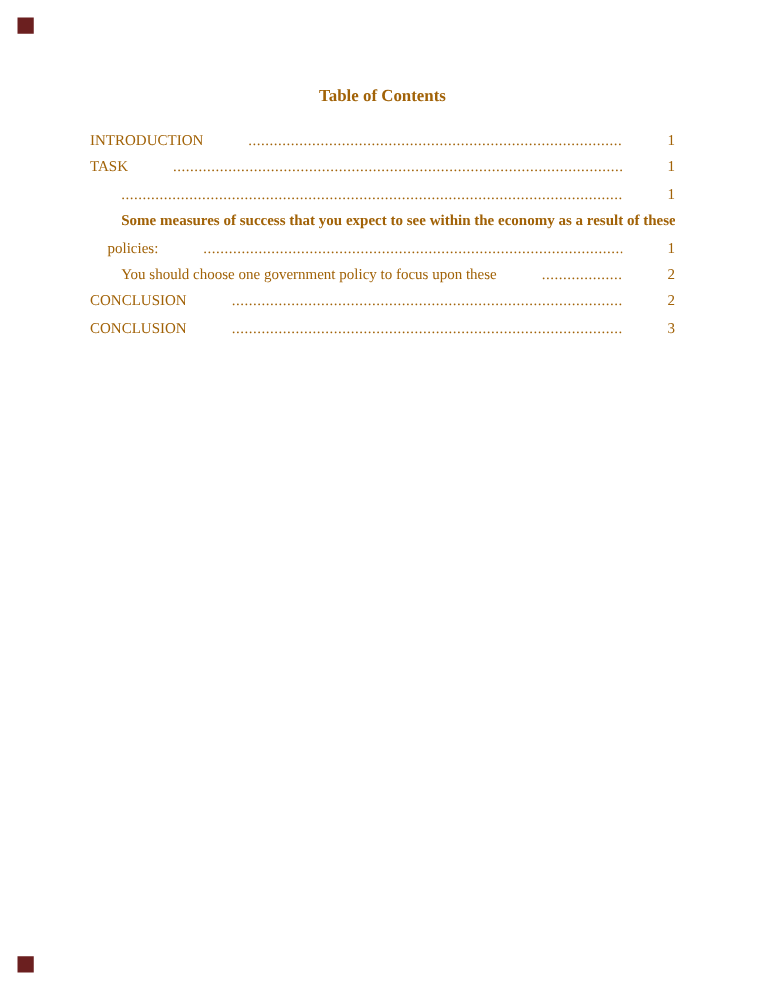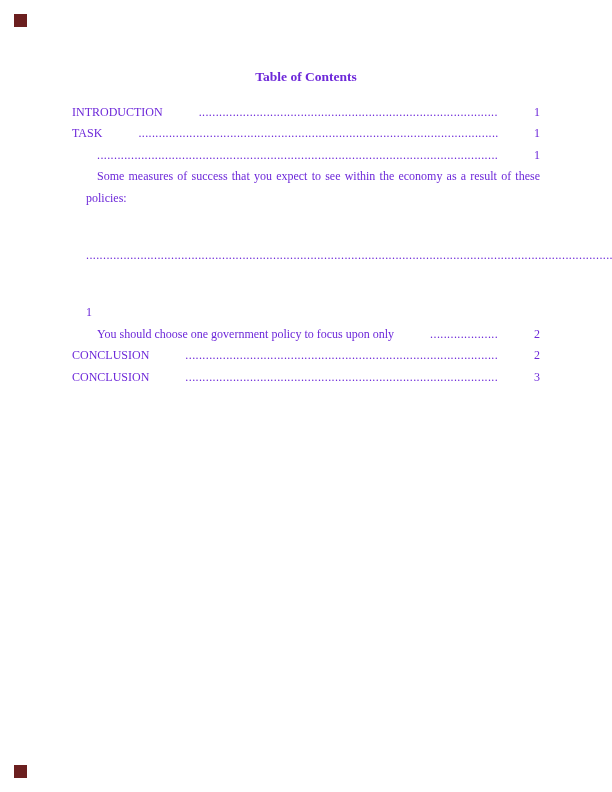--- a/index.html
+++ b/index.html
@@ -6,21 +6,21 @@
     margin: 0;
     padding: 0;
     background: #ffffff;
   }
   .page {
     position: relative;
     width: 612px;
     height: 792px;
     background: #ffffff;
     font-family: "Liberation Serif", serif;
-    color: #6d28d9;
+    color: #a16207;
     overflow: hidden;
     box-sizing: border-box;
   }
   .corner-marker {
     position: absolute;
     width: 13px;
     height: 13px;
     left: 14px;
   }
   .corner-marker.top { top: 14px; }
@@ -37,26 +37,26 @@
     font-weight: bold;
     font-size: 13.5px;
     line-height: 20px;
     margin: 0 0 15px 0;
   }
   .toc {
     font-size: 12px;
   }
   .toc-row {
     display: flex;
-    align-items: flex-start;
+    align-items: center;
     line-height: 21.4px;
     gap: 36px;
   }
   .indent-1 { padding-left: 25px; }
-  .cont-indent { padding-left: 14px; flex-direction: column; }
+  .cont-indent { padding-left: 14px; }
   .toc-label { white-space: nowrap; }
   .toc-dots {
     flex: 1 1 auto;
     overflow: hidden;
     white-space: nowrap;
     letter-spacing: 0.4px;
   }
   .toc-dots::after {
     content: "........................................................................................................................................................................................................................................";
   }
@@ -64,20 +64,21 @@
     white-space: nowrap;
     flex: 0 0 auto;
   }
   .toc-line1 {
     line-height: 21.4px;
     padding-left: 25px;
     text-align: justify;
     text-align-last: justify;
     overflow: hidden;
     white-space: nowrap;
+    font-weight: bold;
   }
 </style>
 </head>
 <body>
 
 <div class="page">
 
   <div class="corner-marker top" style="background-color: rgb(107, 31, 31);"></div>
 
   <div class="corner-marker bottom" style="background-color: rgb(107, 31, 31);"></div>
@@ -108,21 +109,21 @@
       <div>
         <div class="toc-line1">Some measures of success that you expect to see within the economy as a result of these</div>
         <div class="toc-row cont-indent">
           <span class="toc-label">policies:</span>
           <span class="toc-dots"></span>
           <span class="toc-page">1</span>
         </div>
       </div>
 
       <div class="toc-row indent-1">
-        <span class="toc-label">You should choose one government policy to focus upon only</span>
+        <span class="toc-label">You should choose one government policy to focus upon these</span>
         <span class="toc-dots"></span>
         <span class="toc-page">2</span>
       </div>
 
       <div class="toc-row">
         <span class="toc-label">CONCLUSION</span>
         <span class="toc-dots"></span>
         <span class="toc-page">2</span>
       </div>
 

